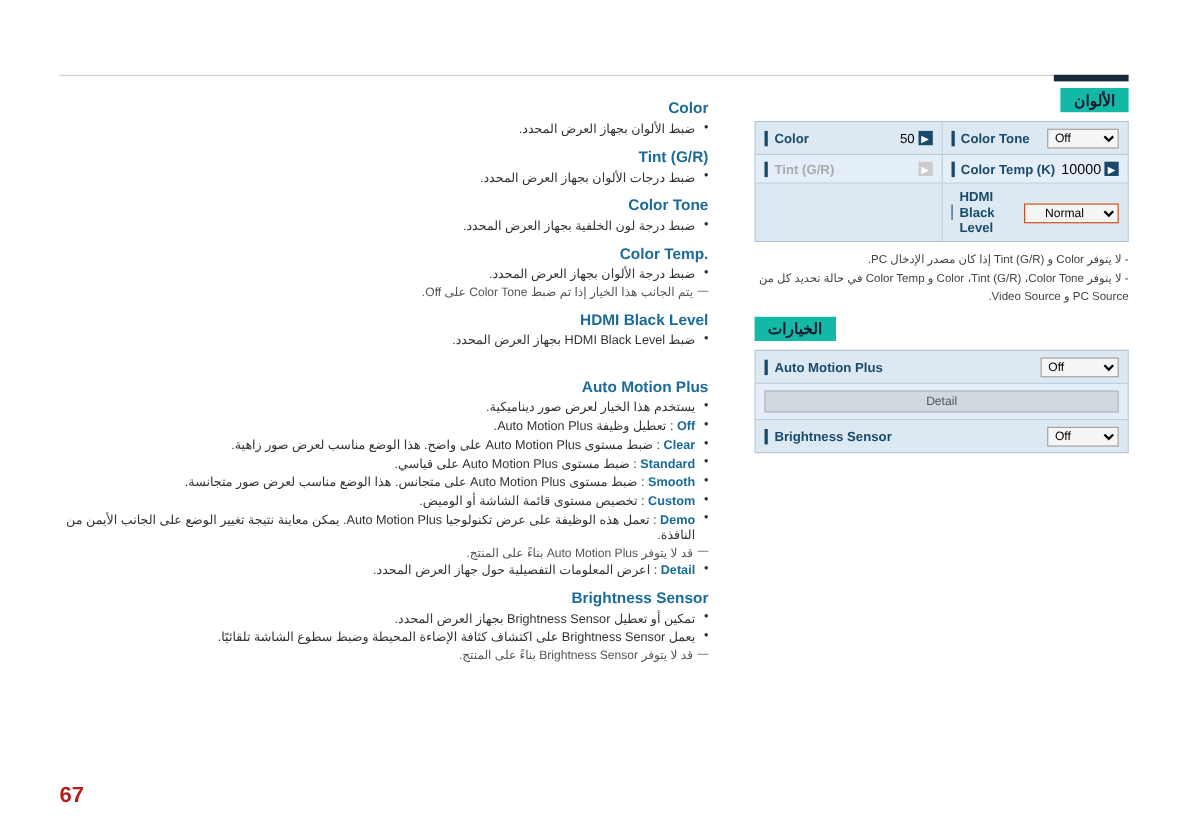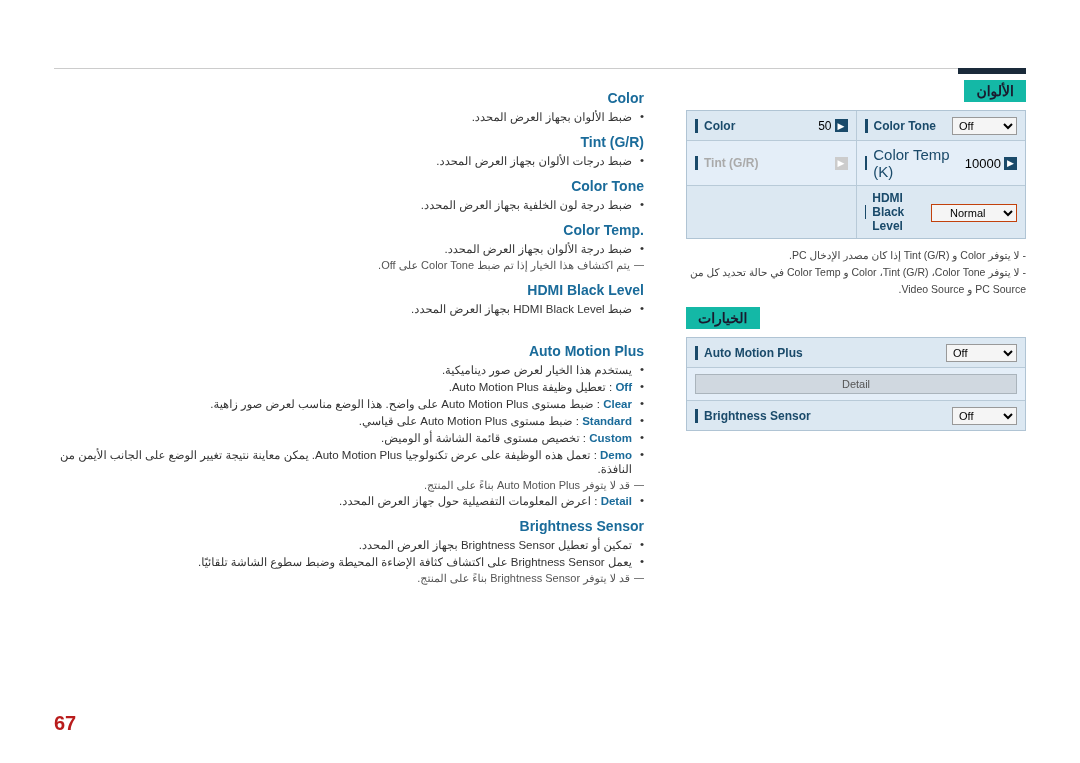--- a/index.html
+++ b/index.html
@@ -170,21 +170,21 @@
     <div class="bullet-item">ضبط الألوان بجهاز العرض المحدد.</div>
 
     <div class="section-title">Tint (G/R)</div>
     <div class="bullet-item">ضبط درجات الألوان بجهاز العرض المحدد.</div>
 
     <div class="section-title">Color Tone</div>
     <div class="bullet-item">ضبط درجة لون الخلفية بجهاز العرض المحدد.</div>
 
     <div class="section-title">.Color Temp</div>
     <div class="bullet-item">ضبط درجة الألوان بجهاز العرض المحدد.</div>
-    <div class="note-item">يتم اكتشاف هذا الخيار إذا تم ضبط Color Tone على Off.</div>
+    <div class="note-item">يتم الجانب هذا الخيار إذا تم ضبط Color Tone على Off.</div>
 
     <div class="section-title">HDMI Black Level</div>
     <div class="bullet-item">ضبط HDMI Black Level بجهاز العرض المحدد.</div>
 
     <div class="spacer"></div>
 
     <div class="section-title">Auto Motion Plus</div>
     <div class="bullet-item">يستخدم هذا الخيار لعرض صور ديناميكية.</div>
 
     <div class="bullet-item">
@@ -195,20 +195,24 @@
     <div class="bullet-item">
       <span class="bold-arabic">Clear</span>
       <span>: ضبط مستوى Auto Motion Plus على واضح. هذا الوضع مناسب لعرض صور زاهية.</span>
     </div>
 
     <div class="bullet-item">
       <span class="bold-arabic">Standard</span>
       <span>: ضبط مستوى Auto Motion Plus على قياسي.</span>
     </div>
 
+    <div class="bullet-item">
+      <span class="bold-arabic">Smooth</span>
+      <span>: ضبط مستوى Auto Motion Plus على متجانس. هذا الوضع مناسب لعرض صور متجانسة.</span>
+    </div>
 
     <div class="bullet-item">
       <span class="bold-arabic">Custom</span>
       <span>: تخصيص مستوى قائمة الشاشة أو الوميض.</span>
     </div>
 
     <div class="bullet-item">
       <span class="bold-arabic">Demo</span>
       <span>: تعمل هذه الوظيفة على عرض تكنولوجيا Auto Motion Plus. يمكن معاينة نتيجة تغيير الوضع على الجانب الأيمن من النافذة.</span>
     </div>
@@ -265,21 +269,21 @@
         <div style="display:flex; align-items:center; padding:5px 8px; flex:1; border-right:1px solid #b8cad8;">
           <span style="width:3px; height:14px; background:#1a4a6a; display:inline-block; margin-right:6px;"></span>
           <span style="font-size:12px; color:#aaa; font-weight:bold;">Tint (G/R)</span>
           <div style="margin-left:auto; display:flex; align-items:center; gap:3px;">
             <div style="width:13px; height:13px; background:#ccc; color:white; font-size:9px; display:flex; align-items:center; justify-content:center;">▶</div>
           </div>
         </div>
 
         <div style="display:flex; align-items:center; padding:5px 8px; flex:1;">
           <span style="width:3px; height:14px; background:#1a4a6a; display:inline-block; margin-right:6px;"></span>
-          <span style="font-size:15px; color:#1a4a6a; font-weight:normal;">Color Temp (K)</span>
+          <span style="font-size:12px; color:#1a4a6a; font-weight:bold;">Color Temp (K)</span>
           <div style="margin-left:auto; display:flex; align-items:center; gap:3px;">
             <span style="font-size:13px;">10000</span>
             <div style="width:13px; height:13px; background:#1a4a6a; color:white; font-size:9px; display:flex; align-items:center; justify-content:center; cursor:pointer;">▶</div>
           </div>
         </div>
       </div>
 
       <div style="display:flex; background:#dce8f2;">
         <div style="display:flex; align-items:center; padding:5px 8px; flex:1; border-right:1px solid #b8cad8;">
         </div>

